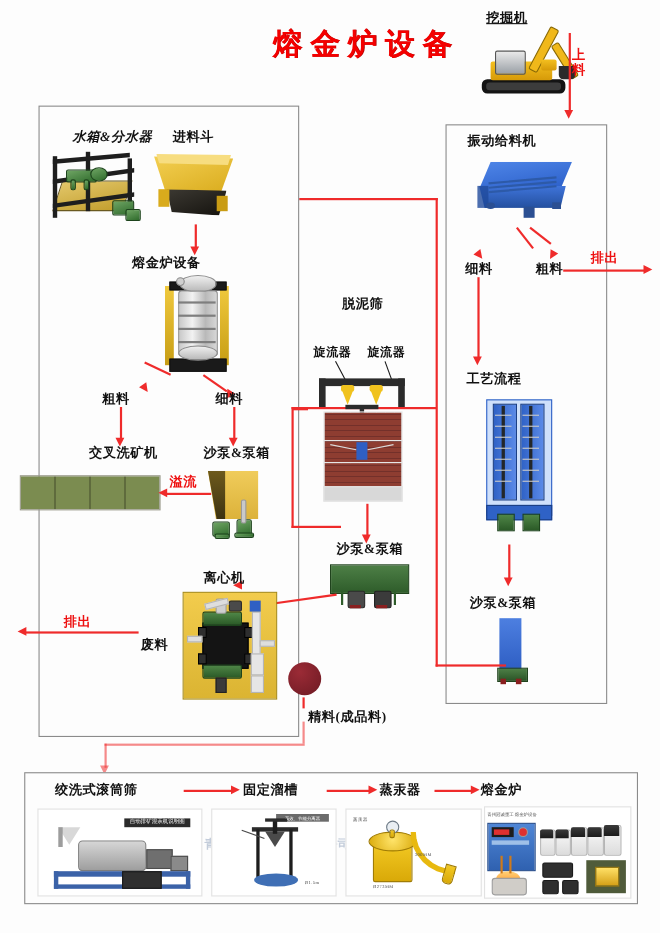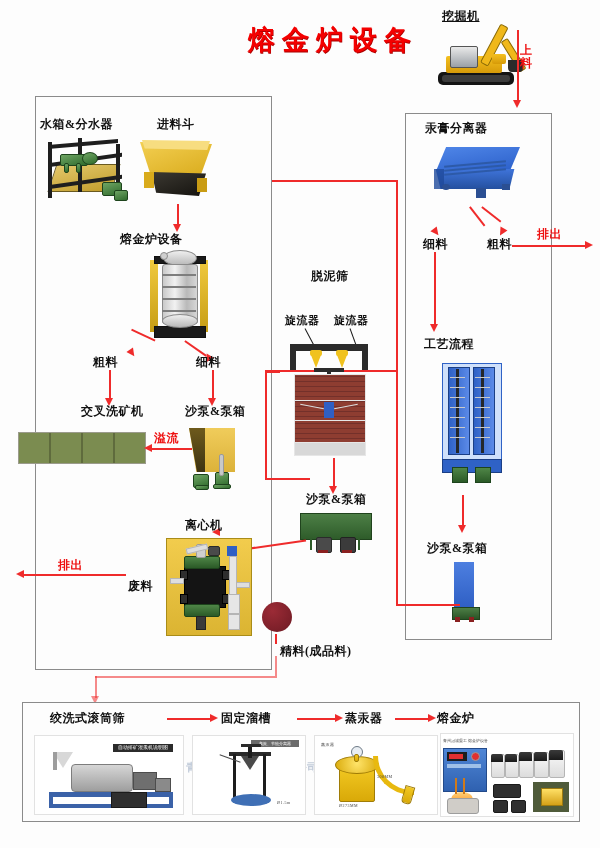--- a/index.html
+++ b/index.html
@@ -156,21 +156,21 @@
     <div class="exc-buck" style="left:76px;top:30px;width:15px;height:12px;"></div>
     <div class="exc-body" style="left:60px;top:24px;width:14px;height:10px;"></div>
   </div>
 
   <div class="ar v" style="left:517px;top:30px;height:72px;"></div>
   <div class="head down" style="left:513px;top:100px;"></div>
   <div class="lbl red" style="left:520px;top:44px;width:13px;white-space:normal;line-height:13px;">上料</div>
 
   <div class="panel" style="left:405px;top:113px;width:145px;height:525px;"></div>
 
-  <div class="lbl" style="left:425px;top:120px;">汞膏分离器</div>
+  <div class="lbl" style="left:425px;top:120px;">振动给料机</div>
 
   <div class="art" style="left:430px;top:143px;width:96px;height:62px;">
     <div class="vf-top" style="left:6px;top:4px;width:84px;height:24px;clip-path:polygon(12% 0,100% 0,88% 100%,0 100%);"></div>
     <div class="vf-front" style="left:4px;top:26px;width:82px;height:20px;clip-path:polygon(2% 0,98% 0,92% 100%,8% 100%);"></div>
     <div class="vf-side" style="left:4px;top:26px;width:10px;height:20px;opacity:.8;"></div>
     <div class="vf-bar" style="left:14px;top:20px;width:62px;transform:rotate(-5deg);"></div>
     <div class="vf-bar" style="left:14px;top:24px;width:62px;transform:rotate(-5deg);"></div>
     <div class="vf-bar" style="left:14px;top:28px;width:62px;transform:rotate(-5deg);"></div>
     <div class="vf-leg" style="left:46px;top:45px;width:10px;height:10px;"></div>
     <div class="vf-leg" style="left:12px;top:41px;width:8px;height:6px;border-radius:50%;"></div>
@@ -229,21 +229,21 @@
     <div class="gleg" style="left:17px;top:55px;width:5px;height:5px;background:#8a2020;"></div>
   </div>
 
   <div class="ar h" style="left:396px;top:604px;width:64px;"></div>
   <div class="ar v" style="left:396px;top:180px;height:426px;"></div>
   <div class="ar h" style="left:238px;top:180px;width:160px;"></div>
   <div class="head left" style="left:232px;top:176px;"></div>
 
   <div class="panel" style="left:35px;top:96px;width:235px;height:572px;"></div>
 
-  <div class="lbl" style="left:40px;top:116px;">水箱&amp;分水器</div>
+  <div class="lbl" style="left:66px;top:116px;font-style:italic;">水箱&amp;分水器</div>
   <div class="lbl" style="left:157px;top:116px;">进料斗</div>
 
   <div class="art tank-frame" style="left:42px;top:138px;">
     <div class="tank-body" style="left:10px;top:26px;width:62px;height:26px;"></div>
     <div class="tank-rail" style="left:6px;top:20px;width:74px;transform:skewY(-8deg);"></div>
     <div class="tank-rail" style="left:6px;top:42px;width:74px;transform:skewY(-8deg);"></div>
     <div class="tank-post" style="left:6px;top:4px;height:56px;"></div>
     <div class="tank-post" style="left:36px;top:0px;height:54px;"></div>
     <div class="tank-post" style="left:74px;top:6px;height:52px;"></div>
     <div class="tank-rail" style="left:6px;top:4px;width:70px;transform:skewY(-5deg);"></div>

